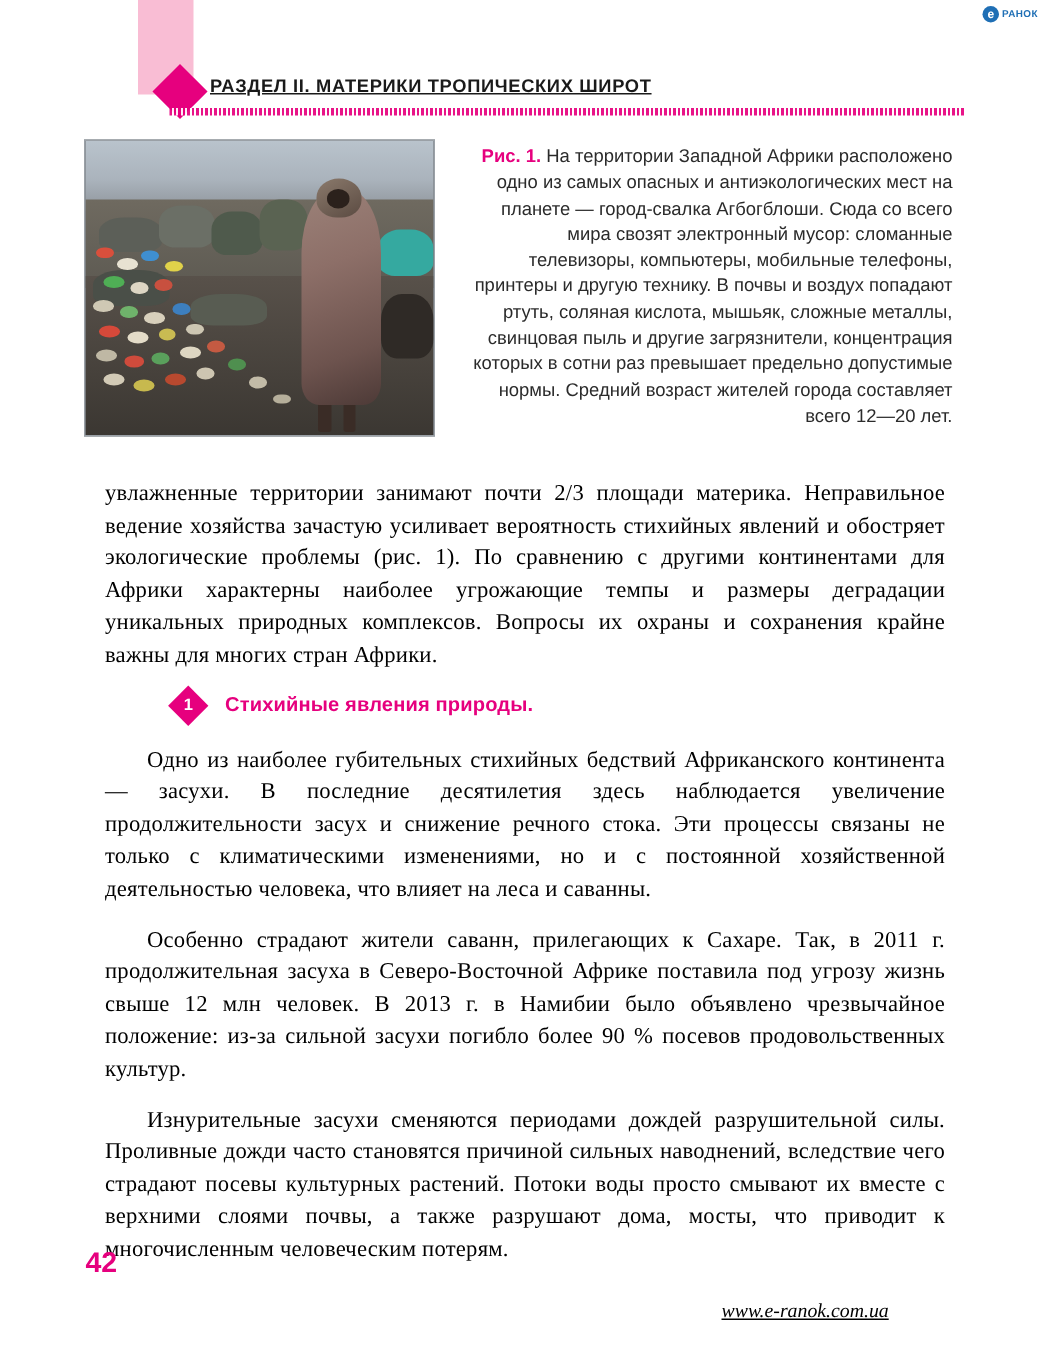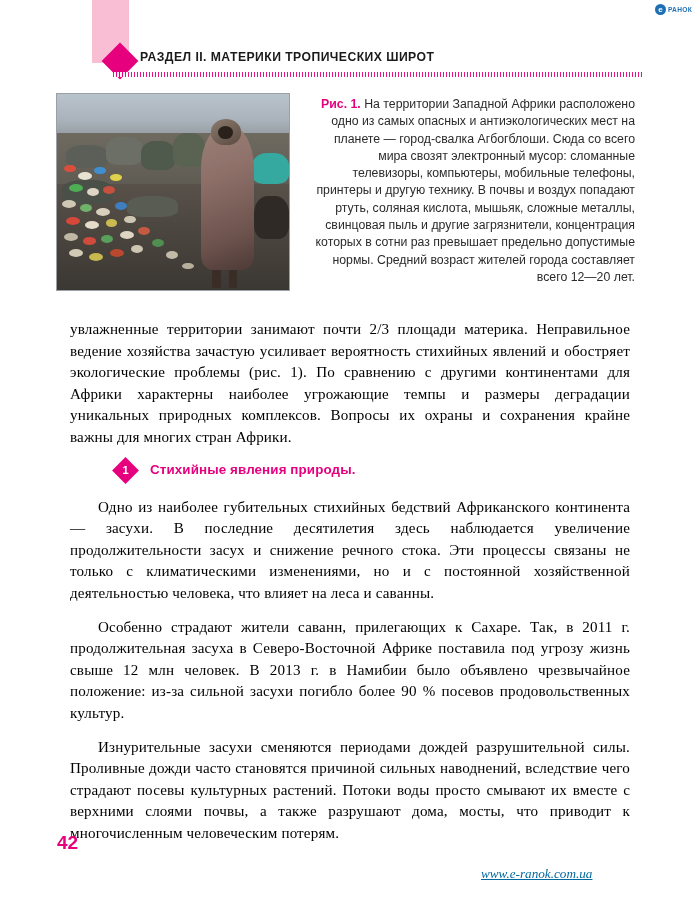--- a/index.html
+++ b/index.html
@@ -23,21 +23,21 @@
   }
   .diamond-header{
     position:absolute;left:107px;top:48px;
   }
 
   
   .runhead{
     position:absolute;left:140px;top:50px;width:500px;
     font-family:"Liberation Sans", sans-serif;
     font-weight:bold;font-size:12.2px;letter-spacing:.45px;
-    color:#1a1a1a;white-space:nowrap;
+    color:#1a1a1a;white-space:nowrap;text-decoration:underline;
   }
   .rule-dashed{
     position:absolute;left:113px;top:72px;width:530px;height:5px;
     background-image:repeating-linear-gradient(
         to right,
         #e6007e 0px,#e6007e 1.4px,
         #ffffff 1.4px,#ffffff 3.0px);
     opacity:.92;
   }
 
@@ -129,21 +129,21 @@
     position:absolute;left:57px;top:832px;
     font-family:"Liberation Sans", sans-serif;
     font-weight:bold;font-size:19px;color:#e6007e;
   }
 
   
   .footer-url{
     position:absolute;left:481px;top:866px;
     font-family:"Liberation Serif", serif;
     font-style:italic;font-size:13.2px;
-    color:#0369a1;text-decoration:underline;
+    color:#000000;text-decoration:underline;
   }
 
   
   .logo{
     position:absolute;left:655px;top:3px;width:42px;height:13px;
     display:flex;align-items:center;gap:2px;
   }
   .logo-mark{
     width:11px;height:11px;border-radius:50%;
     background:#1f6fb5;color:#fff;

